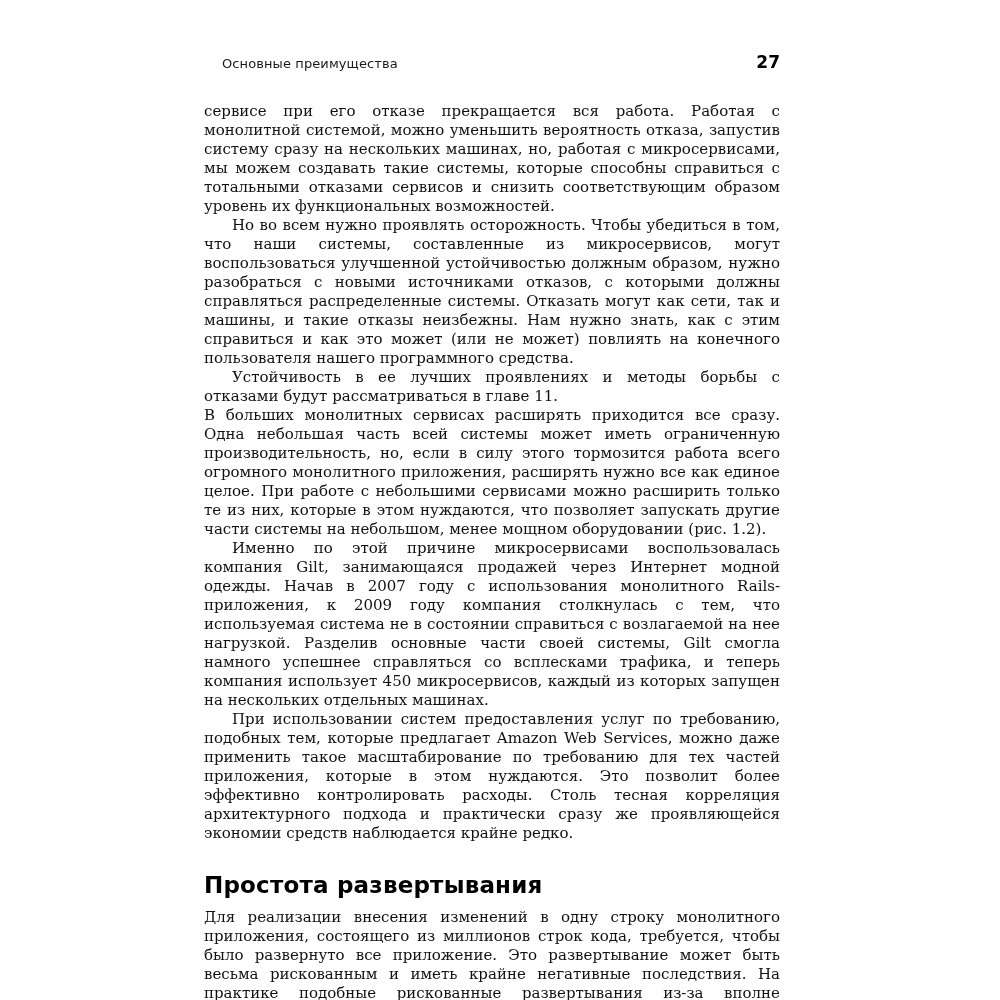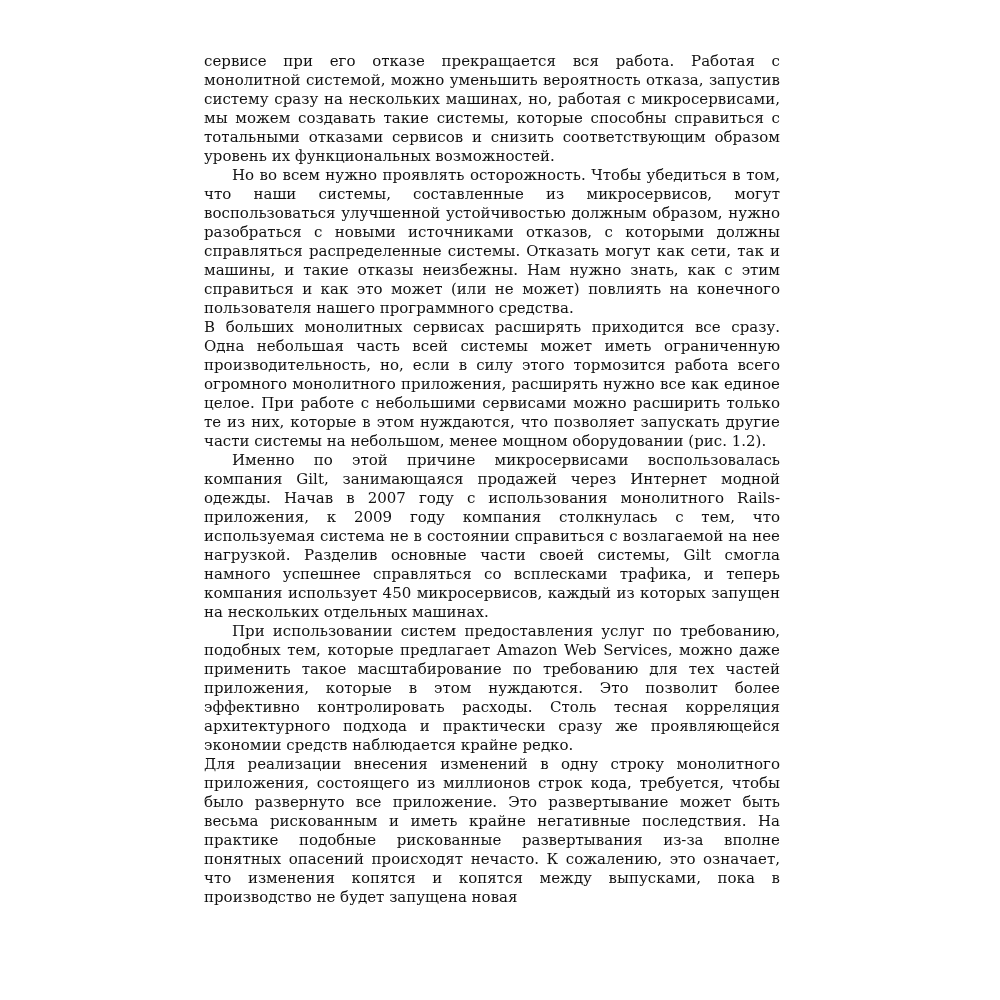--- a/index.html
+++ b/index.html
@@ -54,33 +54,39 @@
     text-align: left;
     letter-spacing: 0.2px;
   }
 </style>
 </head>
 <body>
 
 <div class="page">
   <div class="content">
 
+    <div class="running-header">
+      <span class="running-head">Основные преимущества</span>
+      <span class="page-number">27</span>
+    </div>
 
     <div class="body-text">
 
       <p class="para">сервисе при его отказе прекращается вся работа. Работая с монолитной системой, можно уменьшить вероятность отказа, запустив систему сразу на нескольких машинах, но, работая с микросервисами, мы можем создавать такие системы, которые способны справиться с тотальными отказами сервисов и снизить соответствующим образом уровень их функциональных возможностей.</p>
 
       <p class="para indent">Но во всем нужно проявлять осторожность. Чтобы убедиться в том, что наши системы, составленные из микросервисов, могут воспользоваться улучшенной устойчивостью должным образом, нужно разобраться с новыми источниками отказов, с которыми должны справляться распределенные системы. Отказать могут как сети, так и машины, и такие отказы неизбежны. Нам нужно знать, как с этим справиться и как это может (или не может) повлиять на конечного пользователя нашего программного средства.</p>
 
+      <p class="para indent">Устойчивость в ее лучших проявлениях и методы борьбы с отказами будут рассматриваться в главе 11.</p>
 
 
       <p class="para">В больших монолитных сервисах расширять приходится все сразу. Одна небольшая часть всей системы может иметь ограниченную производительность, но, если в силу этого тормозится работа всего огромного монолитного приложения, расширять нужно все как единое целое. При работе с небольшими сервисами можно расширить только те из них, которые в этом нуждаются, что позволяет запускать другие части системы на небольшом, менее мощном оборудовании (рис. 1.2).</p>
 
       <p class="para indent">Именно по этой причине микросервисами воспользовалась компания Gilt, занимающаяся продажей через Интернет модной одежды. Начав в 2007 году с использования монолитного Rails-приложения, к 2009 году компания столкнулась с тем, что используемая система не в состоянии справиться с возлагаемой на нее нагрузкой. Разделив основные части своей системы, Gilt смогла намного успешнее справляться со всплесками трафика, и теперь компания использует 450 микросервисов, каждый из которых запущен на нескольких отдельных машинах.</p>
 
       <p class="para indent">При использовании систем предоставления услуг по требованию, подобных тем, которые предлагает Amazon Web Services, можно даже применить такое масштабирование по требованию для тех частей приложения, которые в этом нуждаются. Это позволит более эффективно контролировать расходы. Столь тесная корреляция архитектурного подхода и практически сразу же проявляющейся экономии средств наблюдается крайне редко.</p>
 
+      <h2 class="section-heading">Простота развертывания</h2>
 
       <p class="para">Для реализации внесения изменений в одну строку монолитного приложения, состоящего из миллионов строк кода, требуется, чтобы было развернуто все приложение. Это развертывание может быть весьма рискованным и иметь крайне негативные последствия. На практике подобные рискованные развертывания из-за вполне понятных опасений происходят нечасто. К сожалению, это означает, что изменения копятся и копятся между выпусками, пока в производство не будет запущена новая</p>
 
     </div>
   </div>
 </div>
 
 </body></html>

